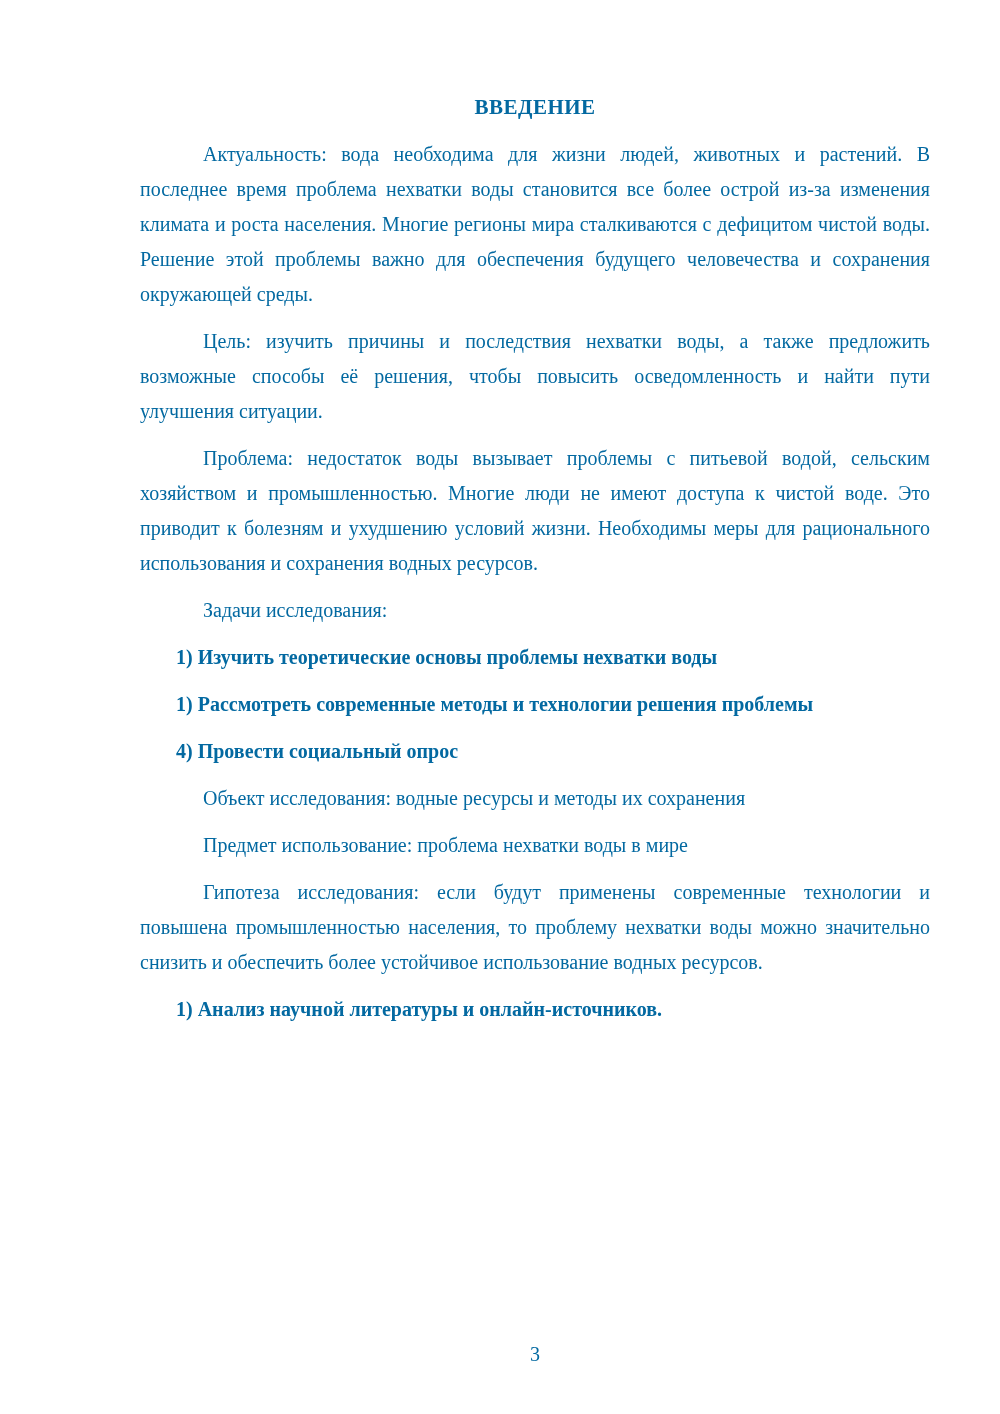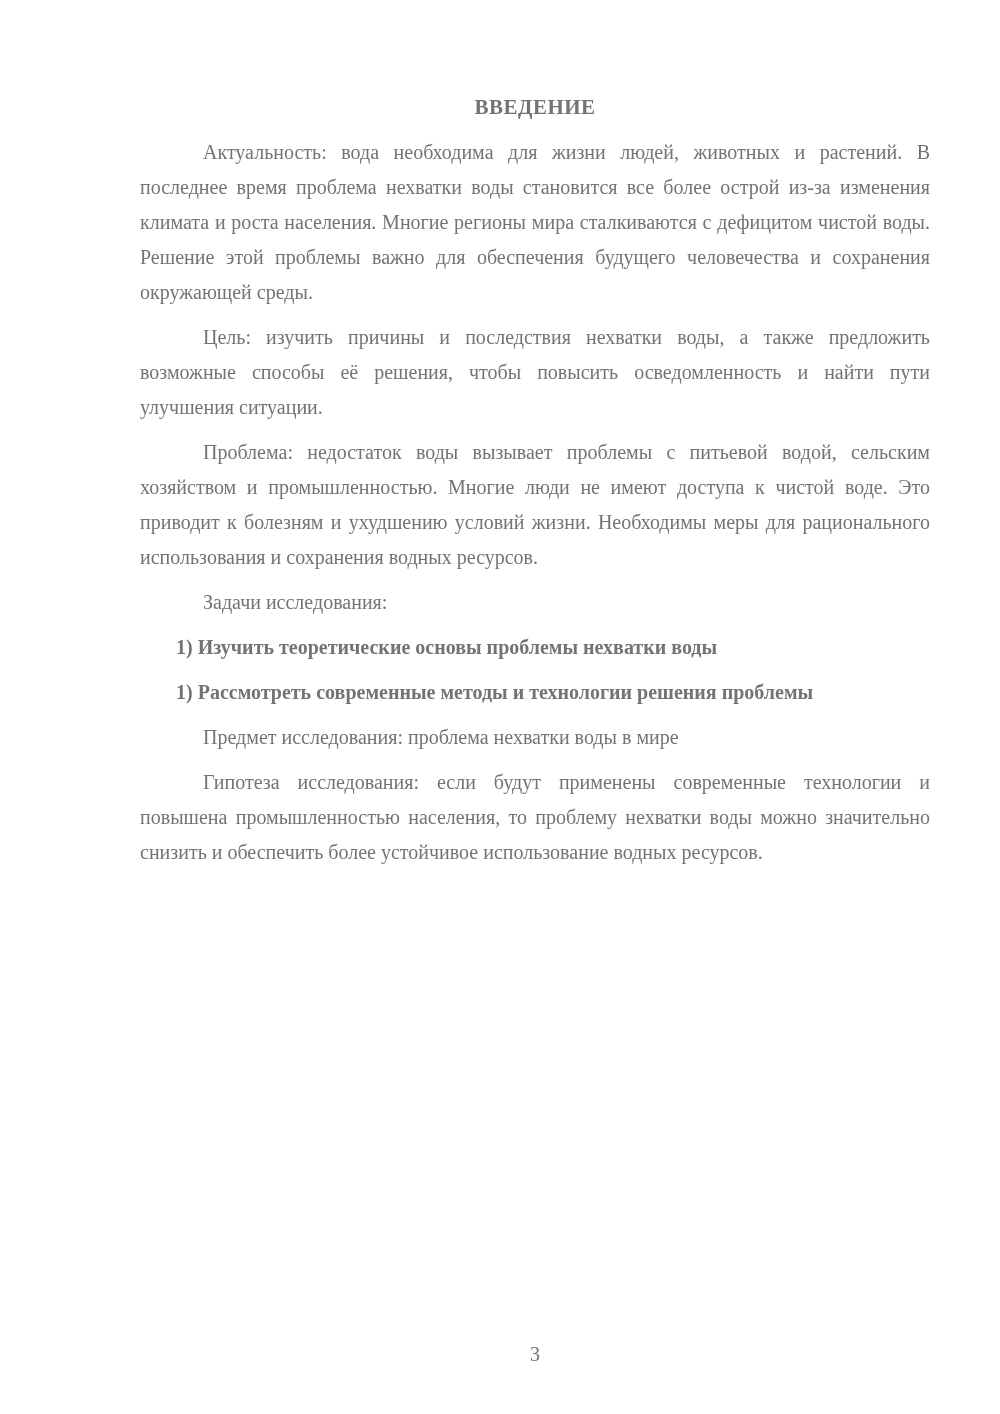--- a/index.html
+++ b/index.html
@@ -10,33 +10,33 @@
   .page {
     position: relative;
     width: 1000px;
     height: 1414px;
     background: #ffffff;
     box-sizing: border-box;
     padding: 90px 70px 0 140px;
     font-family: "Liberation Serif", "DejaVu Serif", serif;
     font-size: 20px;
     line-height: 35px;
-    color: #737373;
+    color: #0369a1;
     overflow: hidden;
   }
   .doc-title {
     font-size: 21px;
     font-weight: bold;
     text-align: center;
     margin: 0 0 10px 0;
     line-height: 35px;
     letter-spacing: 0.5px;
   }
   .block {
-    margin: 0 0 10px 0;
+    margin: 12px 0 10px 0;
     text-align: justify;
   }
   .para {
     text-indent: 63px;
   }
   .lead {
     text-indent: 63px;
   }
   .item {
     text-indent: 36px;
@@ -65,24 +65,27 @@
 
   <p class="block para">Проблема: недостаток воды вызывает проблемы с питьевой водой, сельским хозяйством и промышленностью. Многие люди не имеют доступа к чистой воде. Это приводит к болезням и ухудшению условий жизни. Необходимы меры для рационального использования и сохранения водных ресурсов.</p>
 
   <p class="block lead">Задачи исследования:</p>
 
   <p class="block item">1) Изучить теоретические основы проблемы нехватки воды</p>
 
   <p class="block item">1) Рассмотреть современные методы и технологии решения проблемы</p>
 
 
+  <p class="block item">4) Провести социальный опрос</p>
 
 
+  <p class="block lead">Объект исследования: водные ресурсы и методы их сохранения</p>
 
-  <p class="block lead">Предмет исследования: проблема нехватки воды в мире</p>
+  <p class="block lead">Предмет использование: проблема нехватки воды в мире</p>
 
   <p class="block para">Гипотеза исследования: если будут применены современные технологии и повышена промышленностью населения, то проблему нехватки воды можно значительно снизить и обеспечить более устойчивое использование водных ресурсов.</p>
 
 
+  <p class="block item">1) Анализ научной литературы и онлайн-источников.</p>
 
   <div class="page-number">3</div>
 
 </div>
 
 </body></html>

